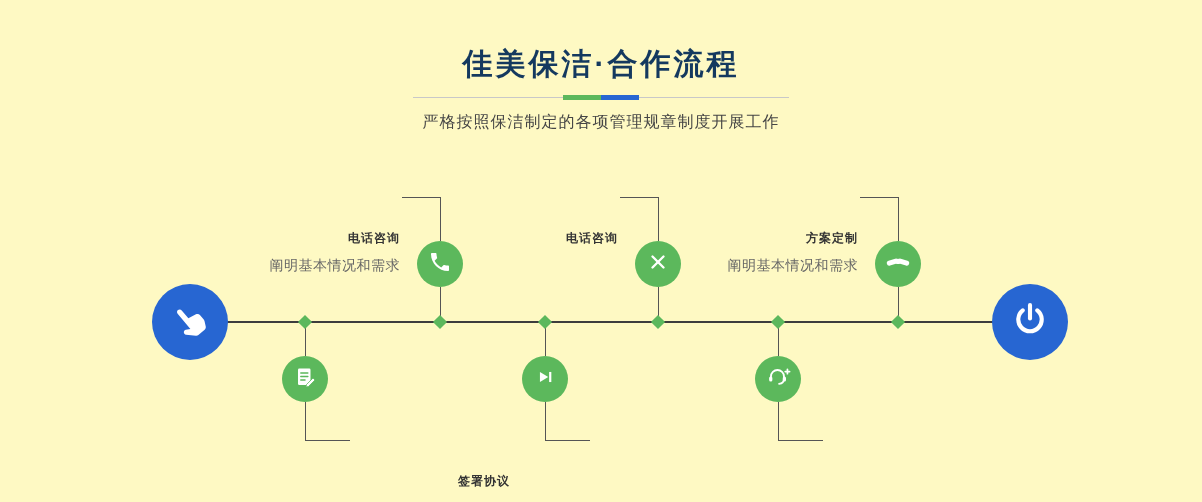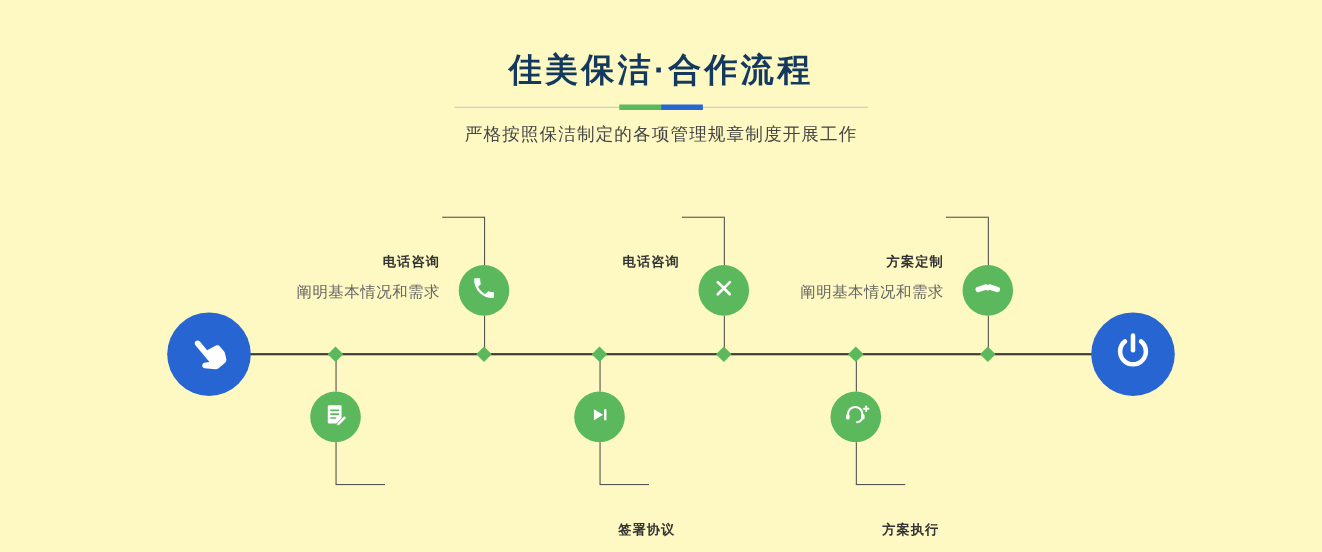--- a/index.html
+++ b/index.html
@@ -16,21 +16,21 @@
   .page-subtitle{top:112px;left:0;width:100%;text-align:center;font-size:16px;color:#454545;letter-spacing:1px;}
   .timeline{top:321px;left:190px;width:840px;height:2px;background:#3d3d3d;z-index:1;}
   .node-blue{width:76px;height:76px;border-radius:50%;background:#2766d2;display:flex;
              align-items:center;justify-content:center;z-index:3;}
   .node-green{width:46px;height:46px;border-radius:50%;background:#5cb85c;display:flex;
               align-items:center;justify-content:center;z-index:3;}
   .vline{width:1px;background:#555;z-index:1;}
   .hline{height:1px;background:#555;z-index:1;}
   .diamond{width:10px;height:10px;background:#5cb85c;transform:rotate(45deg);z-index:2;}
   .step-top{text-align:right;}
-  .step-bottom{text-align:right;font-family:Liberation Serif, serif;}
+  .step-bottom{text-align:center;font-family:Liberation Serif, serif;}
   .step-title{font-size:12px;font-weight:bold;color:#333;letter-spacing:1px;line-height:22px;margin-top:42px;}
   .step-desc{font-size:14px;color:#666;margin-top:7px;letter-spacing:.5px;line-height:18px;}
 </style>
 </head>
 <body>
 
 <div class="stage">
 
   <div class="abs page-title">佳美保洁·合作流程</div>
   <div class="abs divider">
@@ -165,16 +165,15 @@
   </div>
   <div class="abs step-top" style="left:608px;top:185px;width:250px;">
     <div class="step-title">方案定制</div>
     <div class="step-desc">阐明基本情况和需求</div>
   </div>
 
   <div class="abs step-bottom" style="left:354px;top:428px;width:260px;">
     <div class="step-title">签署协议</div>
   </div>
   <div class="abs step-bottom" style="left:594px;top:428px;width:260px;">
-    <div class="step-title">方案执行</div>
   </div>
 
 </div>
 
 </body></html>

